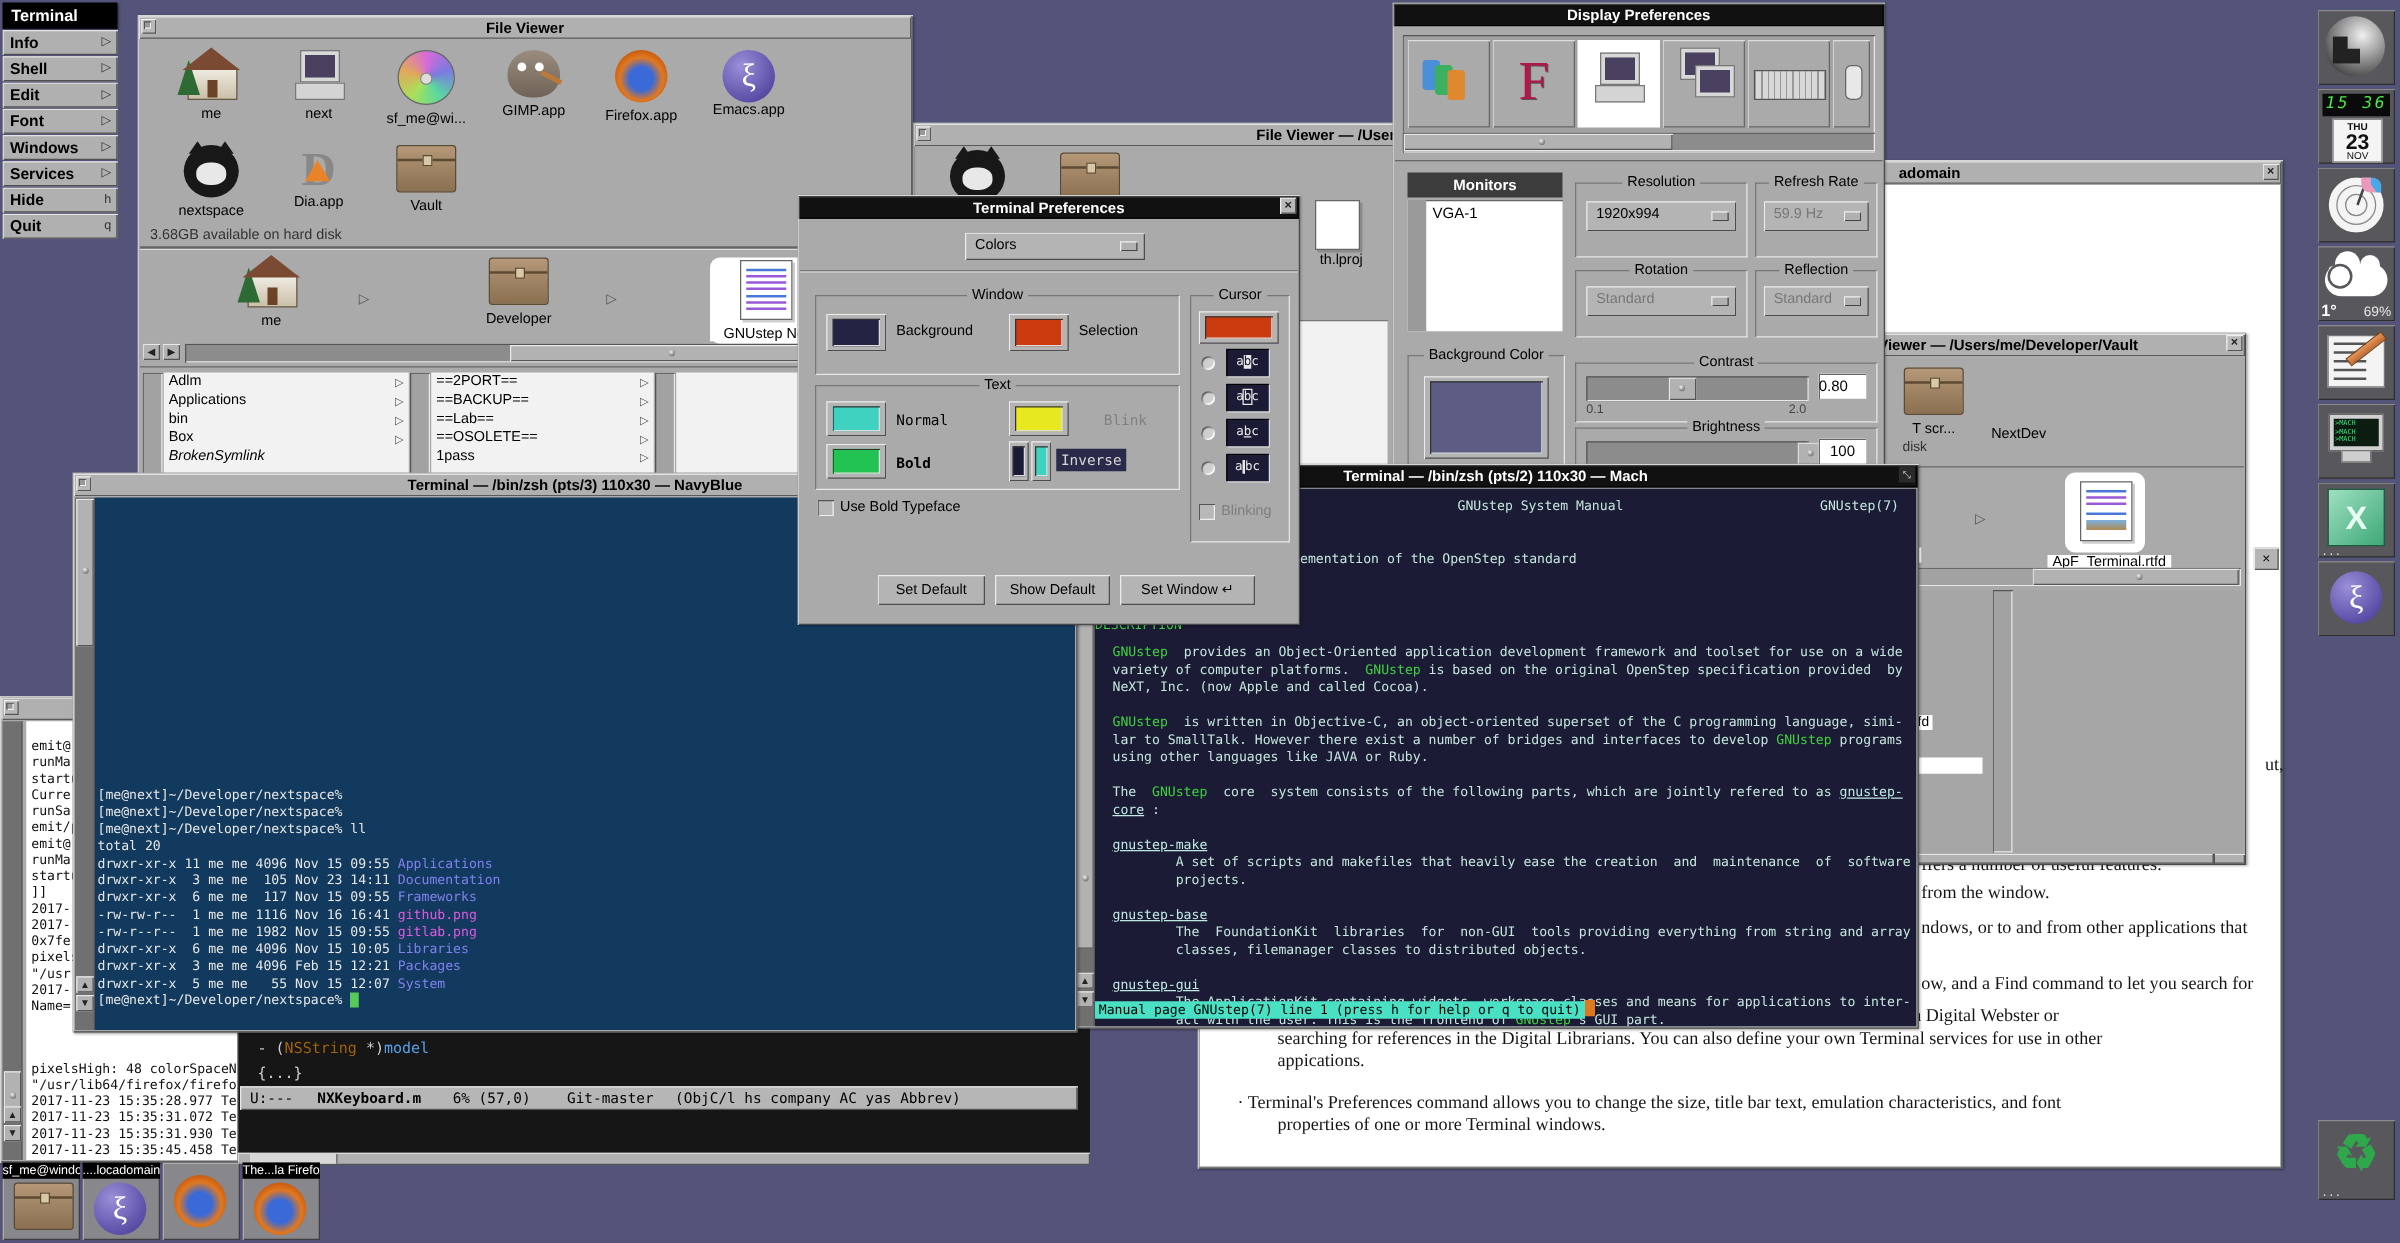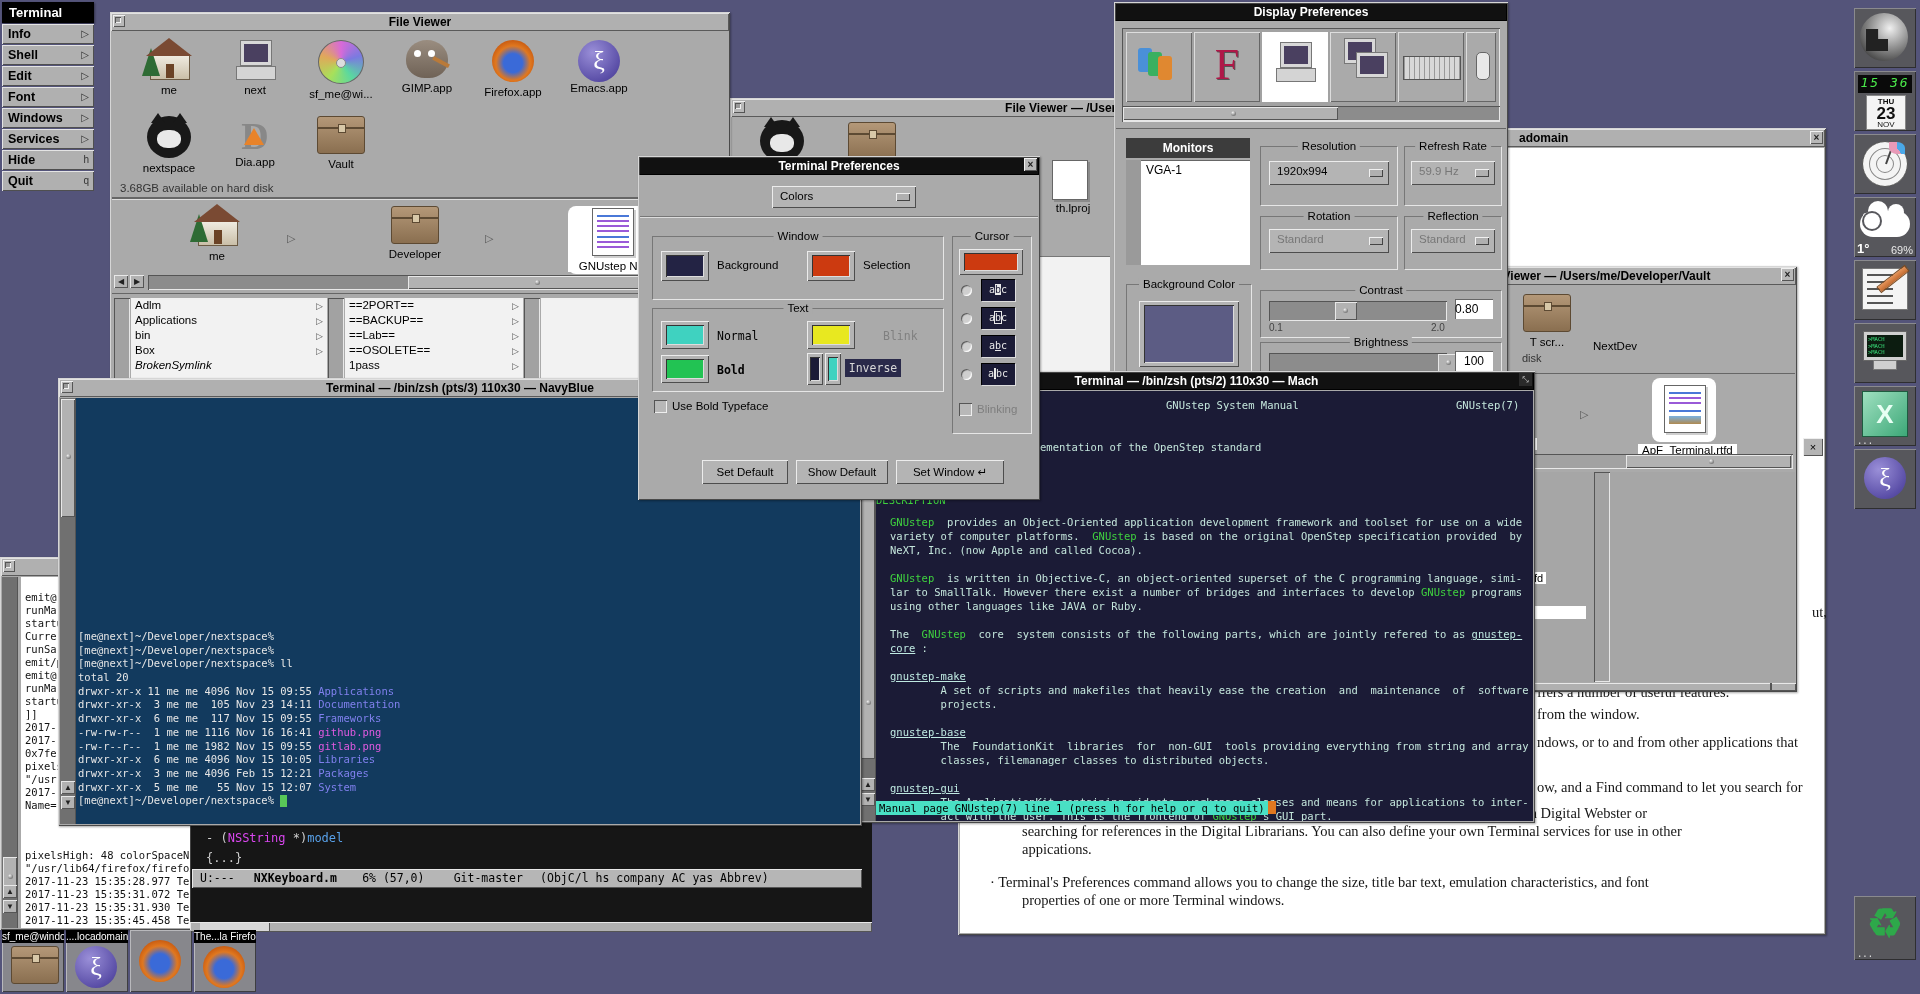--- a/index.html
+++ b/index.html
@@ -474,21 +474,21 @@
   <div class="scrollv" style="left:2px;top:20px;bottom:2px;">
     <div class="knob" style="top:280px;height:40px;">
         <span class="dimple" style="left:5px;top:17px;"></span>
       </div>
     <div class="sarrow" style="bottom:30px;">▲</div>
     <div class="sarrow" style="bottom:15px;">▼</div>
   </div>
 </div>
 
 <div class="abs" style="left:190px;top:823px;width:682px;height:109px;background:#161616;box-shadow:inset 1px 0 0 #444;">
-  <div class="mono" style="position:absolute;left:16px;top:8px;font-size:12px;" id="emacs-line1"><span style="color: rgb(208, 208, 208);">- (</span><span style="color: #d946ef;">NSString</span><span style="color: rgb(208, 208, 208);"> *)</span><span style="color: rgb(88, 160, 232);">model</span></div>
+  <div class="mono" style="position:absolute;left:16px;top:8px;font-size:12px;" id="emacs-line1"><span style="color: rgb(208, 208, 208);">- (</span><span style="color: #a16207;">NSString</span><span style="color: rgb(208, 208, 208);"> *)</span><span style="color: rgb(88, 160, 232);">model</span></div>
   <div class="mono" style="position:absolute;left:16px;top:28px;font-size:12px;color:#d0d0d0;">{...}</div>
   <div class="abs" style="left:2px;top:46px;right:10px;height:19px;background:#b6b6b6;box-shadow:inset 1px 1px 0 #e8e8e8,inset -1px -1px 0 #555;font-size:11.5px;line-height:19px;color:#000;white-space:nowrap;overflow:hidden;">
     <span class="mono" style="margin-left:8px;">U:---</span>
     <span class="mono" style="margin-left:16px;font-weight:bold;">NXKeyboard.m</span>
     <span class="mono" style="margin-left:22px;">6% (57,0)</span>
     <span class="mono" style="margin-left:26px;">Git-master</span>
     <span class="mono" style="margin-left:14px;">(ObjC/l hs company AC yas Abbrev)</span>
   </div>
   <div class="abs outset" style="left:0;bottom:0;right:0;height:10px;">
     <div class="abs" style="left:10px;top:1px;width:70px;height:8px;background:#d8d8d8;box-shadow:inset -1px 0 0 #555;"></div>

